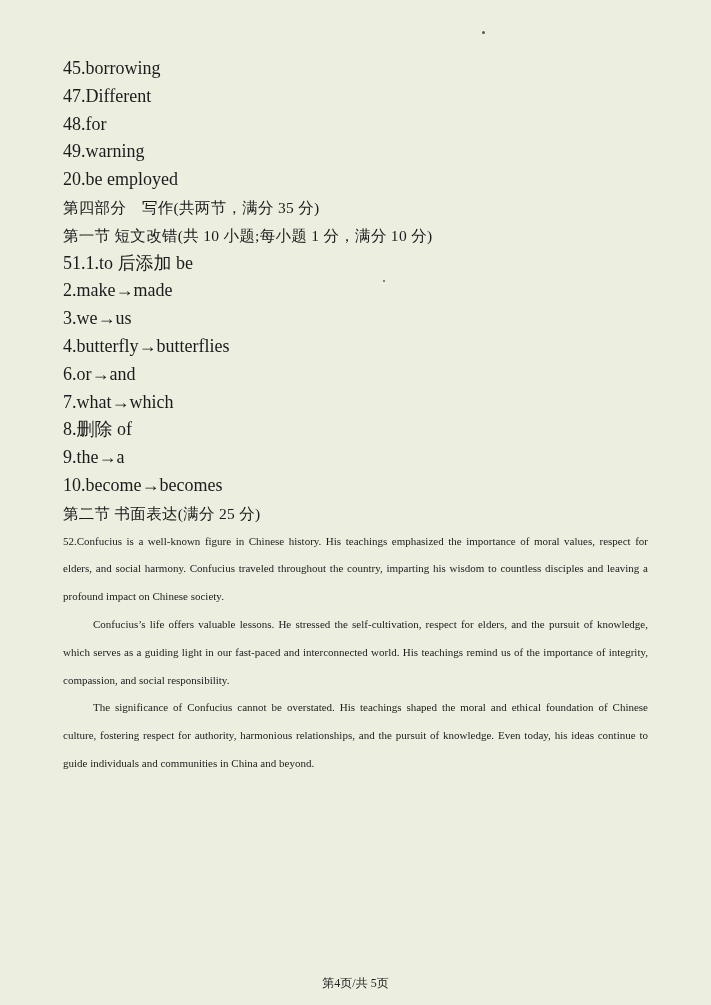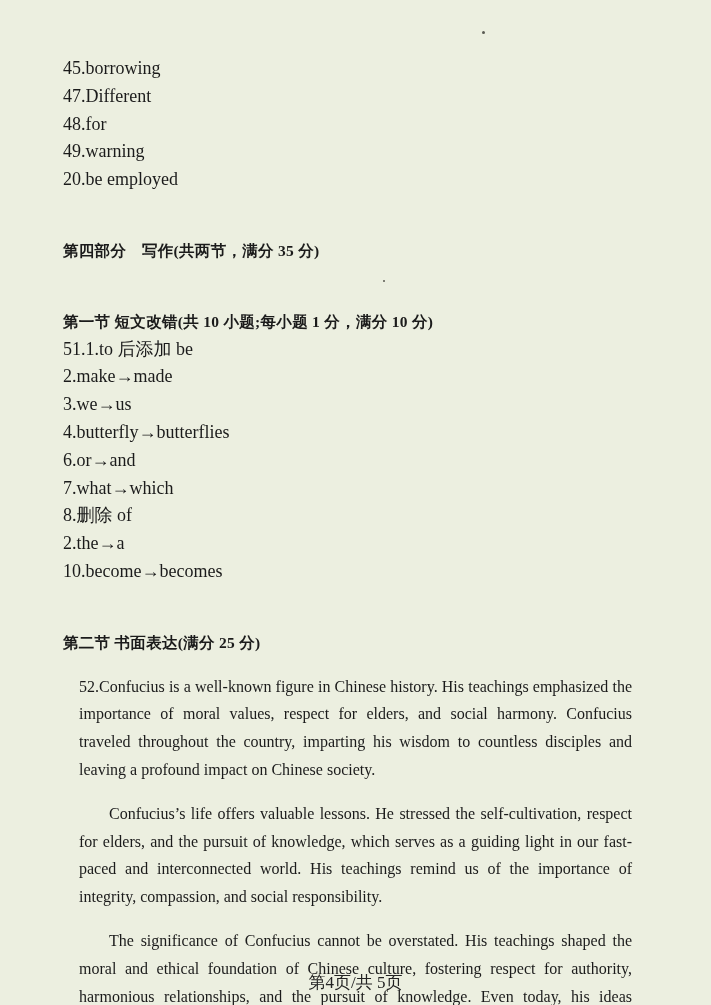--- a/index.html
+++ b/index.html
@@ -27,41 +27,40 @@
     width: 585px;
   }
   .line {
     display: block;
     height: 27.8px;
     line-height: 27.8px;
     font-size: 18px;
     white-space: nowrap;
   }
   .line.header {
-    font-weight: bold;
+    font-weight: normal;
     font-size: 15.5px;
     letter-spacing: 0.3px;
-    margin-top: 43px;
   }
   p.essay {
-    margin: 16px;
-    font-size: 16px;
+    margin: 0;
+    font-size: 11px;
     line-height: 27.8px;
     text-align: justify;
   }
   p.essay.indent {
     text-indent: 30px;
   }
   .footer {
     position: absolute;
     top: 971px;
     left: 0;
     width: 711px;
     text-align: center;
-    font-size: 17px;
+    font-size: 12px;
     line-height: 24px;
     color: #222;
   }
   .speck {
     position: absolute;
     background: #5a5a52;
     border-radius: 50%;
   }
   .speck.s1 { left: 482px; top: 31px; width: 3px; height: 3px; }
   .speck.s2 { left: 383px; top: 280px; width: 2px; height: 2px; }
@@ -81,21 +80,21 @@
     <div class="line header">第四部分　写作(共两节，满分 35 分)</div>
     <div class="line header">第一节 短文改错(共 10 小题;每小题 1 分，满分 10 分)</div>
 
     <div class="line correction">51.1.to 后添加 be</div>
     <div class="line correction">2.make→made</div>
     <div class="line correction">3.we→us</div>
     <div class="line correction">4.butterfly→butterflies</div>
     <div class="line correction">6.or→and</div>
     <div class="line correction">7.what→which</div>
     <div class="line correction">8.删除 of</div>
-    <div class="line correction">2.the→a</div>
+    <div class="line correction">9.the→a</div>
     <div class="line correction">10.become→becomes</div>
 
     <div class="line header">第二节 书面表达(满分 25 分)</div>
 
     <p class="essay">52.Confucius is a well-known figure in Chinese history. His teachings emphasized the importance of moral values, respect for elders, and social harmony. Confucius traveled throughout the country, imparting his wisdom to countless disciples and leaving a profound impact on Chinese society.</p>
     <p class="essay indent">Confucius’s life offers valuable lessons. He stressed the self-cultivation, respect for elders, and the pursuit of knowledge, which serves as a guiding light in our fast-paced and interconnected world. His teachings remind us of the importance of integrity, compassion, and social responsibility.</p>
     <p class="essay indent">The significance of Confucius cannot be overstated. His teachings shaped the moral and ethical foundation of Chinese culture, fostering respect for authority, harmonious relationships, and the pursuit of knowledge. Even today, his ideas continue to guide individuals and communities in China and beyond.</p>
 
   </div>
 

